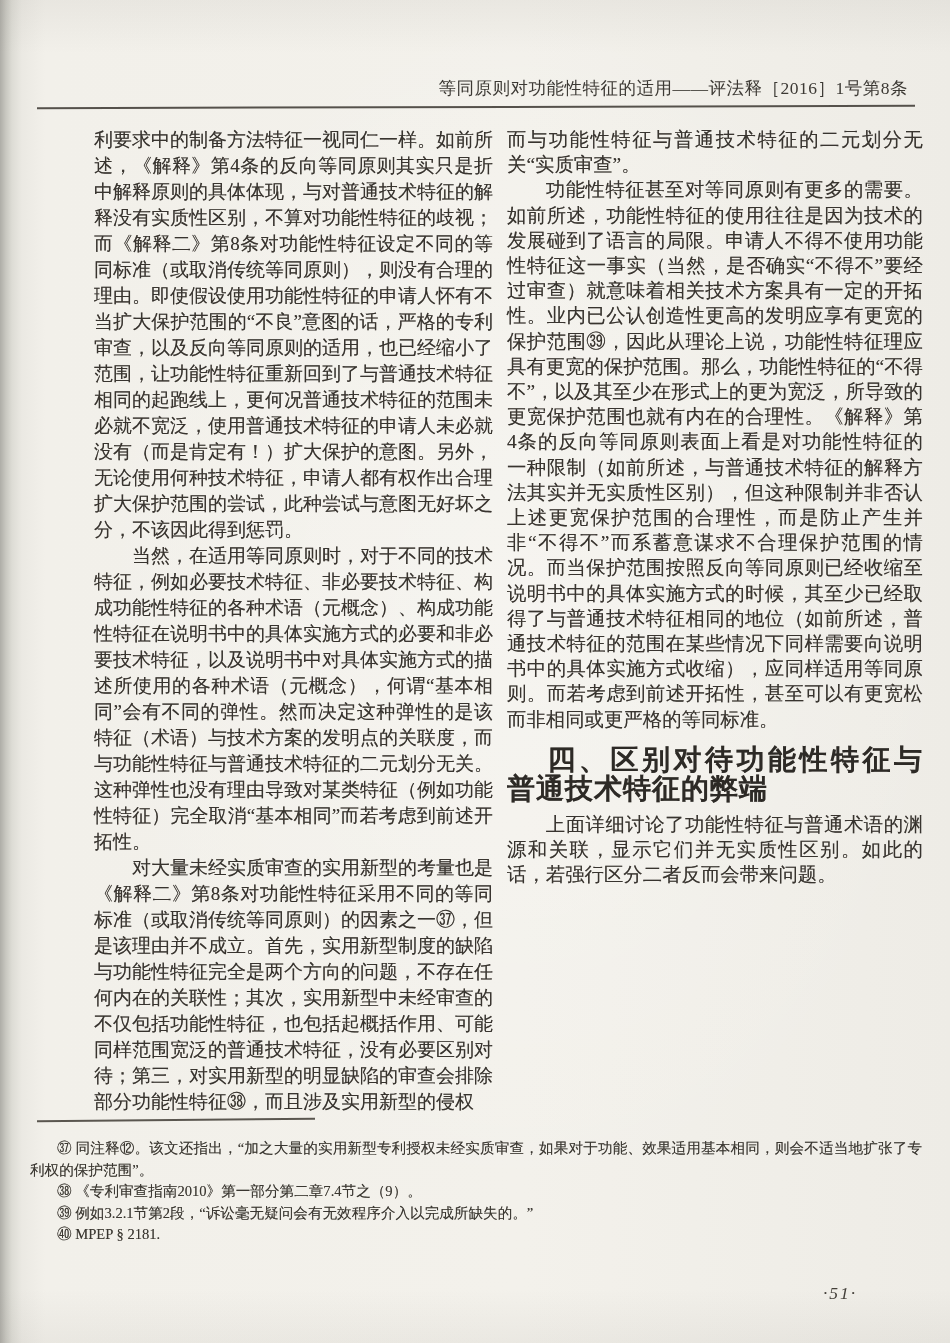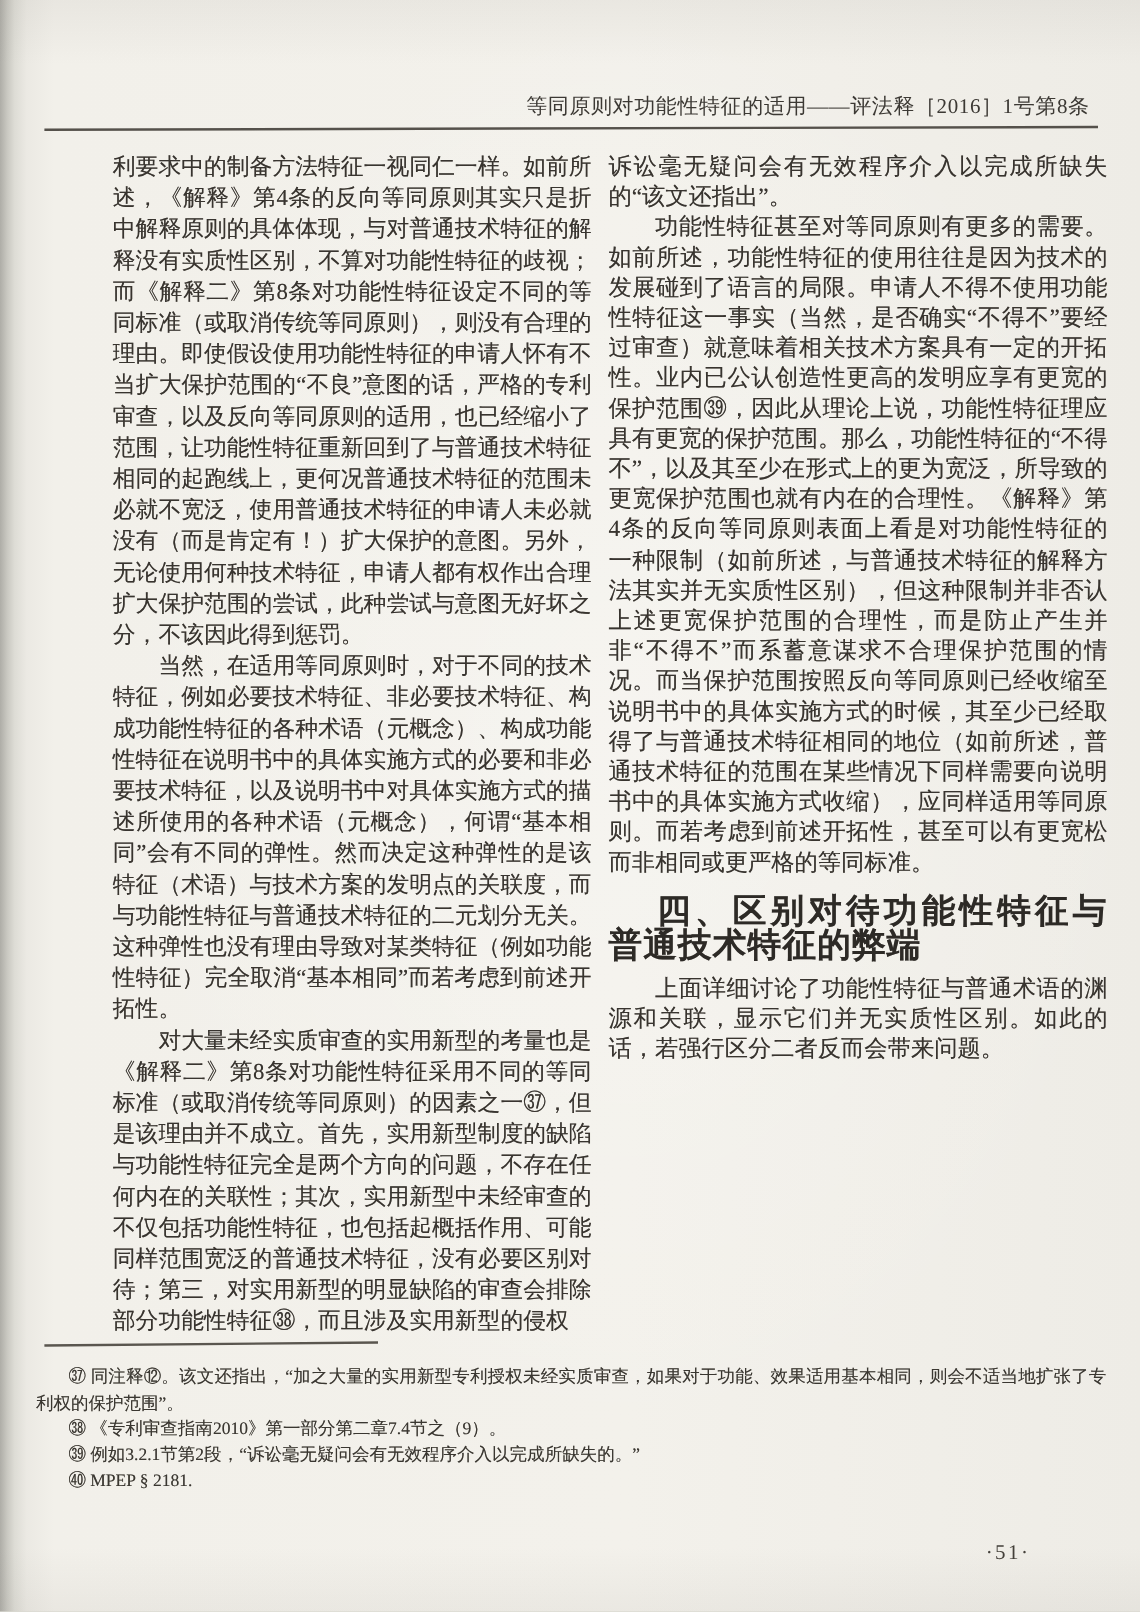--- a/index.html
+++ b/index.html
@@ -109,20 +109,21 @@
     margin: 0;
     text-indent: 1.85em;
   }
   .page-number {
     position: absolute;
     top: 1283px;
     left: 790px;
     width: 100px;
     text-align: center;
     font-size: 17.5px;
+    font-style: italic;
     letter-spacing: 2px;
     color: #44403a;
   }
 </style>
 </head>
 <body>
 
 <div class="page">
 
   <div class="scan-vignette"></div>
@@ -133,21 +134,21 @@
 
   <main class="columns">
 
     <section class="col col-left">
       <p class="no-indent">利要求中的制备方法特征一视同仁一样。如前所述，《解释》第4条的反向等同原则其实只是折中解释原则的具体体现，与对普通技术特征的解释没有实质性区别，不算对功能性特征的歧视；而《解释二》第8条对功能性特征设定不同的等同标准（或取消传统等同原则），则没有合理的理由。即使假设使用功能性特征的申请人怀有不当扩大保护范围的“不良”意图的话，严格的专利审查，以及反向等同原则的适用，也已经缩小了范围，让功能性特征重新回到了与普通技术特征相同的起跑线上，更何况普通技术特征的范围未必就不宽泛，使用普通技术特征的申请人未必就没有（而是肯定有！）扩大保护的意图。另外，无论使用何种技术特征，申请人都有权作出合理扩大保护范围的尝试，此种尝试与意图无好坏之分，不该因此得到惩罚。</p>
       <p>当然，在适用等同原则时，对于不同的技术特征，例如必要技术特征、非必要技术特征、构成功能性特征的各种术语（元概念）、构成功能性特征在说明书中的具体实施方式的必要和非必要技术特征，以及说明书中对具体实施方式的描述所使用的各种术语（元概念），何谓“基本相同”会有不同的弹性。然而决定这种弹性的是该特征（术语）与技术方案的发明点的关联度，而与功能性特征与普通技术特征的二元划分无关。这种弹性也没有理由导致对某类特征（例如功能性特征）完全取消“基本相同”而若考虑到前述开拓性。</p>
       <p>对大量未经实质审查的实用新型的考量也是《解释二》第8条对功能性特征采用不同的等同标准（或取消传统等同原则）的因素之一㊲，但是该理由并不成立。首先，实用新型制度的缺陷与功能性特征完全是两个方向的问题，不存在任何内在的关联性；其次，实用新型中未经审查的不仅包括功能性特征，也包括起概括作用、可能同样范围宽泛的普通技术特征，没有必要区别对待；第三，对实用新型的明显缺陷的审查会排除部分功能性特征㊳，而且涉及实用新型的侵权</p>
     </section>
 
     <section class="col col-right">
-      <p class="no-indent">诉讼毫无疑问会有无效程序介入以完成所缺失的“该文还指出”。</p>
+      <p class="no-indent">而与功能性特征与普通技术特征的二元划分无关“实质审查”。</p>
       <p>功能性特征甚至对等同原则有更多的需要。如前所述，功能性特征的使用往往是因为技术的发展碰到了语言的局限。申请人不得不使用功能性特征这一事实（当然，是否确实“不得不”要经过审查）就意味着相关技术方案具有一定的开拓性。业内已公认创造性更高的发明应享有更宽的保护范围㊴，因此从理论上说，功能性特征理应具有更宽的保护范围。那么，功能性特征的“不得不”，以及其至少在形式上的更为宽泛，所导致的更宽保护范围也就有内在的合理性。《解释》第4条的反向等同原则表面上看是对功能性特征的一种限制（如前所述，与普通技术特征的解释方法其实并无实质性区别），但这种限制并非否认上述更宽保护范围的合理性，而是防止产生并非“不得不”而系蓄意谋求不合理保护范围的情况。而当保护范围按照反向等同原则已经收缩至说明书中的具体实施方式的时候，其至少已经取得了与普通技术特征相同的地位（如前所述，普通技术特征的范围在某些情况下同样需要向说明书中的具体实施方式收缩），应同样适用等同原则。而若考虑到前述开拓性，甚至可以有更宽松而非相同或更严格的等同标准。</p>
       <h2 class="section-heading">四、区别对待功能性特征与普通技术特征的弊端</h2>
       <p>上面详细讨论了功能性特征与普通术语的渊源和关联，显示它们并无实质性区别。如此的话，若强行区分二者反而会带来问题。</p>
     </section>
 
   </main>
 
   <div class="footnote-rule"></div>
 
   <footer class="footnotes">

